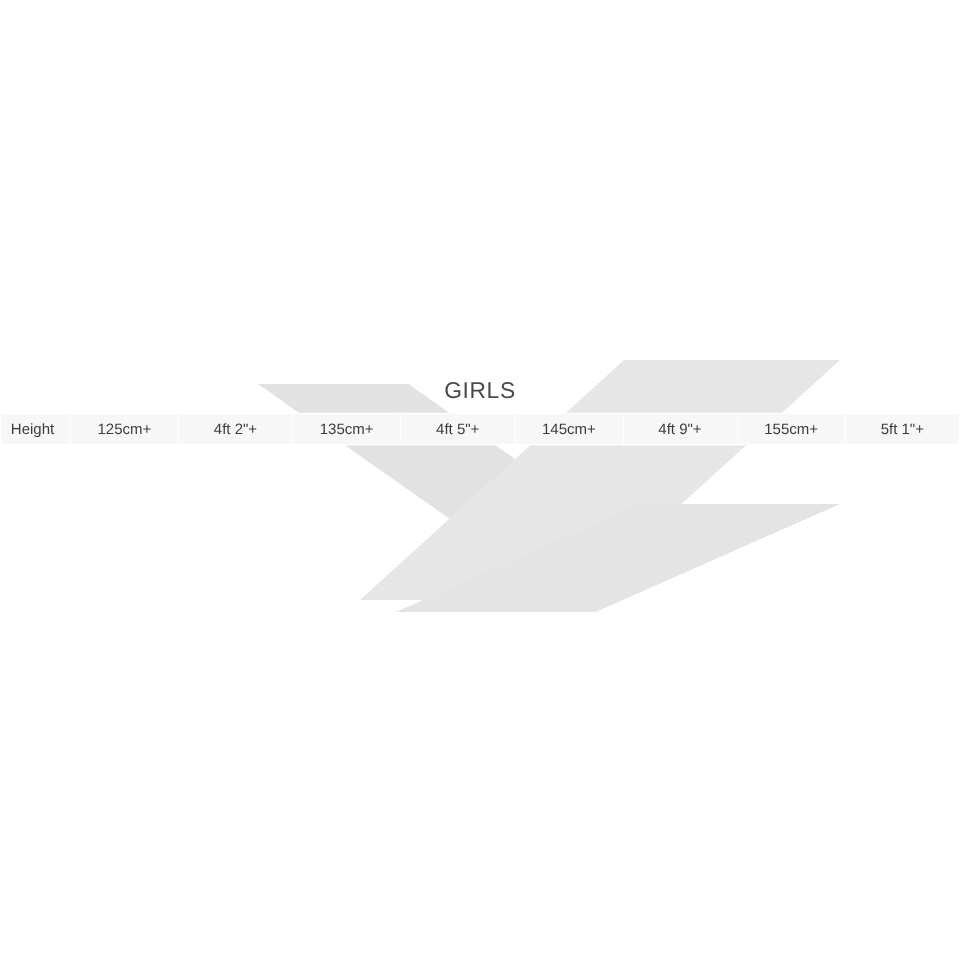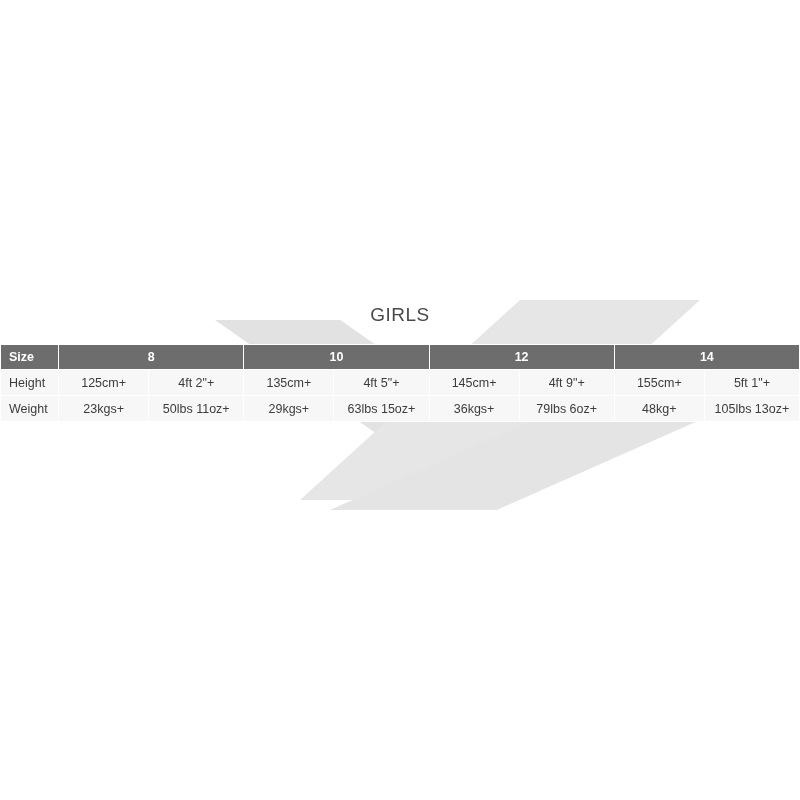--- a/index.html
+++ b/index.html
@@ -46,21 +46,21 @@
     left: 330px;
     top: 420px;
     width: 370px;
     height: 90px;
     background: #e4e4e4;
     clip-path: polygon(0% 100%, 55% 0%, 100% 0%, 45% 100%);
   }
 
   .title {
     position: absolute;
-    top: 304px;
+    top: 316px;
     left: 0;
     width: 800px;
     text-align: center;
     font-size: 19px;
     color: #4a4a4a;
     letter-spacing: 0.5px;
   }
 
   .table-wrap {
     position: absolute;
@@ -145,50 +145,32 @@
         <col class="col-metric">
           <col class="col-imperial">
         <col class="col-metric">
           <col class="col-imperial">
         <col class="col-metric">
           <col class="col-imperial">
         <col class="col-metric">
           <col class="col-imperial">
       </colgroup>
       <tbody>
-        <tr class="row-size">
-          <td class="label">Size</td>
-          <td colspan="2">8</td>
-          <td colspan="2">10</td>
-          <td colspan="2">12</td>
-          <td colspan="2">14</td>
-        </tr>
 
 
         <tr class="row-data">
           <td class="label">Height</td>
           <td>125cm+</td>
           <td>4ft 2"+</td>
           <td>135cm+</td>
           <td>4ft 5"+</td>
           <td>145cm+</td>
           <td>4ft 9"+</td>
           <td>155cm+</td>
           <td>5ft 1"+</td>
         </tr>
 
-        <tr class="row-data">
-          <td class="label">Weight</td>
-          <td>23kgs+</td>
-          <td>50lbs 11oz+</td>
-          <td>29kgs+</td>
-          <td>63lbs 15oz+</td>
-          <td>36kgs+</td>
-          <td>79lbs 6oz+</td>
-          <td>48kg+</td>
-          <td>105lbs 13oz+</td>
-        </tr>
 
       </tbody>
     </table>
   </div>
 
 </div>
 
 </body></html>

